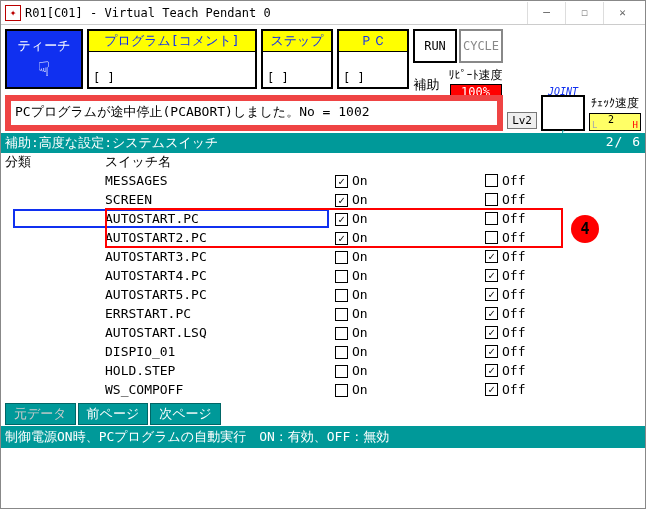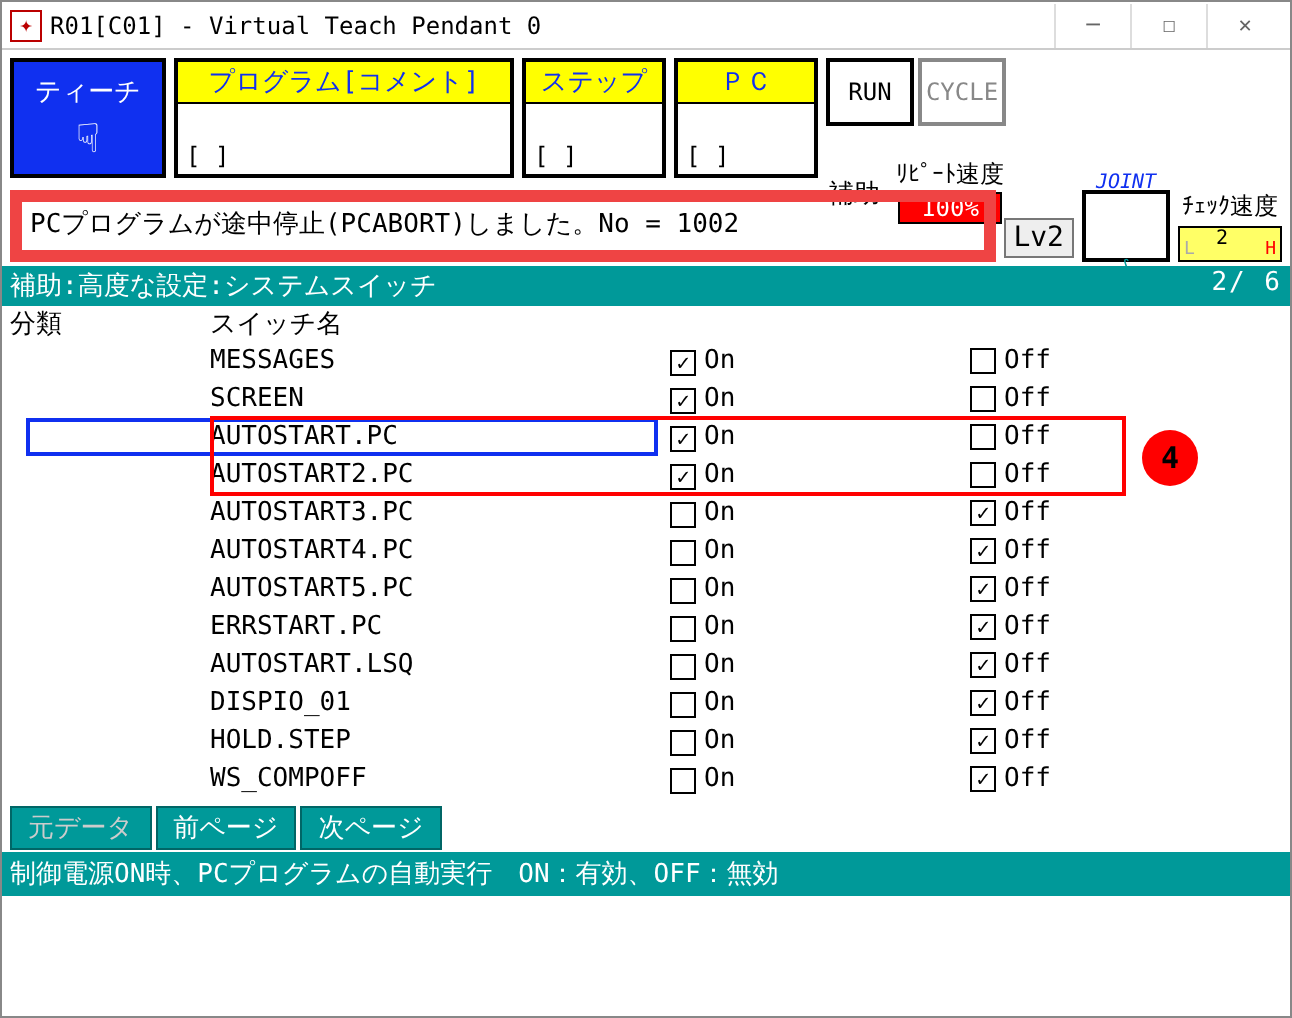--- a/index.html
+++ b/index.html
@@ -25,21 +25,21 @@
   .aux { font-size:13px; text-align:center; margin-top:2px;}
   .speedlbl { font-size:12px; color:#000; }
   .speedred { background:#f00; color:#fff; font-size:12px; text-align:center; width:52px; border:1px solid #000;}
   .chkspeed { font-size:12px; text-align:center; }
   .chkbox { width:52px; height:18px; border:1px solid #000; background:#ffff66; position:relative;}
   .chkbox .lo{position:absolute;left:2px;bottom:0;font-size:9px;color:#aaa;}
   .chkbox .hi{position:absolute;right:2px;bottom:0;font-size:9px;color:#f00;}
   .chkbox .val{position:absolute;top:0;left:18px;font-size:10px;}
   .msgrow { display:flex; align-items:flex-start; padding: 2px 4px; gap:4px; }
   .msgbox { border:6px solid #ef4444; padding:2px 4px; flex:1; font-size:13px; height:36px;}
-  .lvbtn { border:1px solid #777; background:#eee; font-size:14px; padding:1px 4px; align-self:flex-end; margin-bottom:2px;}
+  .lvbtn { border:1px solid #777; background:#eee; font-size:11px; padding:1px 4px; align-self:flex-end; margin-bottom:2px;}
   .jointicon { border:2px solid #000; width:44px; height:36px; background:#fff; display:flex;flex-direction:column;align-items:center;justify-content:center;font-size:10px;color:#1030f0;font-style:italic;gap:32px;}
   .rightmeta { display:flex; flex-direction:column; align-items:center; gap:1px;}
   .tablehead { background: #009999; color:#fff; display:flex; padding:1px 4px; font-size:13px;}
   .tablehead .pagecount{ margin-left:auto; letter-spacing:1px;}
   .colhdr { display:flex; padding:0 4px; font-size:13px; }
   .colhdr .c1{width:100px;} .colhdr .c2{width:230px;}
   .rows { position:relative; }
   .row { display:flex; align-items:center; height:19px; font-size:13px; padding:0 4px;}
   .row .c1{width:100px;} .row .c2{width:230px;}
   .row .c3{width:150px; display:flex; align-items:flex-end; gap:4px;}
@@ -79,21 +79,21 @@
       <div class="ybody">[                     ]</div>
     </div>
     <div class="ybox step">
       <div class="yhead">ステップ</div>
       <div class="ybody">[     ]</div>
     </div>
     <div class="ybox pc">
       <div class="yhead">ＰＣ</div>
       <div class="ybody">[     ]</div>
     </div>
-    <div style="display:flex;flex-direction:column;gap:16px;align-items:center;">
+    <div style="display:flex;flex-direction:column;gap:4px;">
       <div style="display:flex;gap:2px;">
         <div class="rbox" style="height:34px;">RUN</div>
         <div class="rbox cycle" style="height:34px;">CYCLE</div>
       </div>
       <div style="display:flex;gap:8px;align-items:center;justify-content:space-around;">
         <span class="aux">補助</span>
         <div class="rcol">
           <span class="speedlbl">ﾘﾋﾟｰﾄ速度</span>
           <div class="speedred">100%</div>
         </div>

